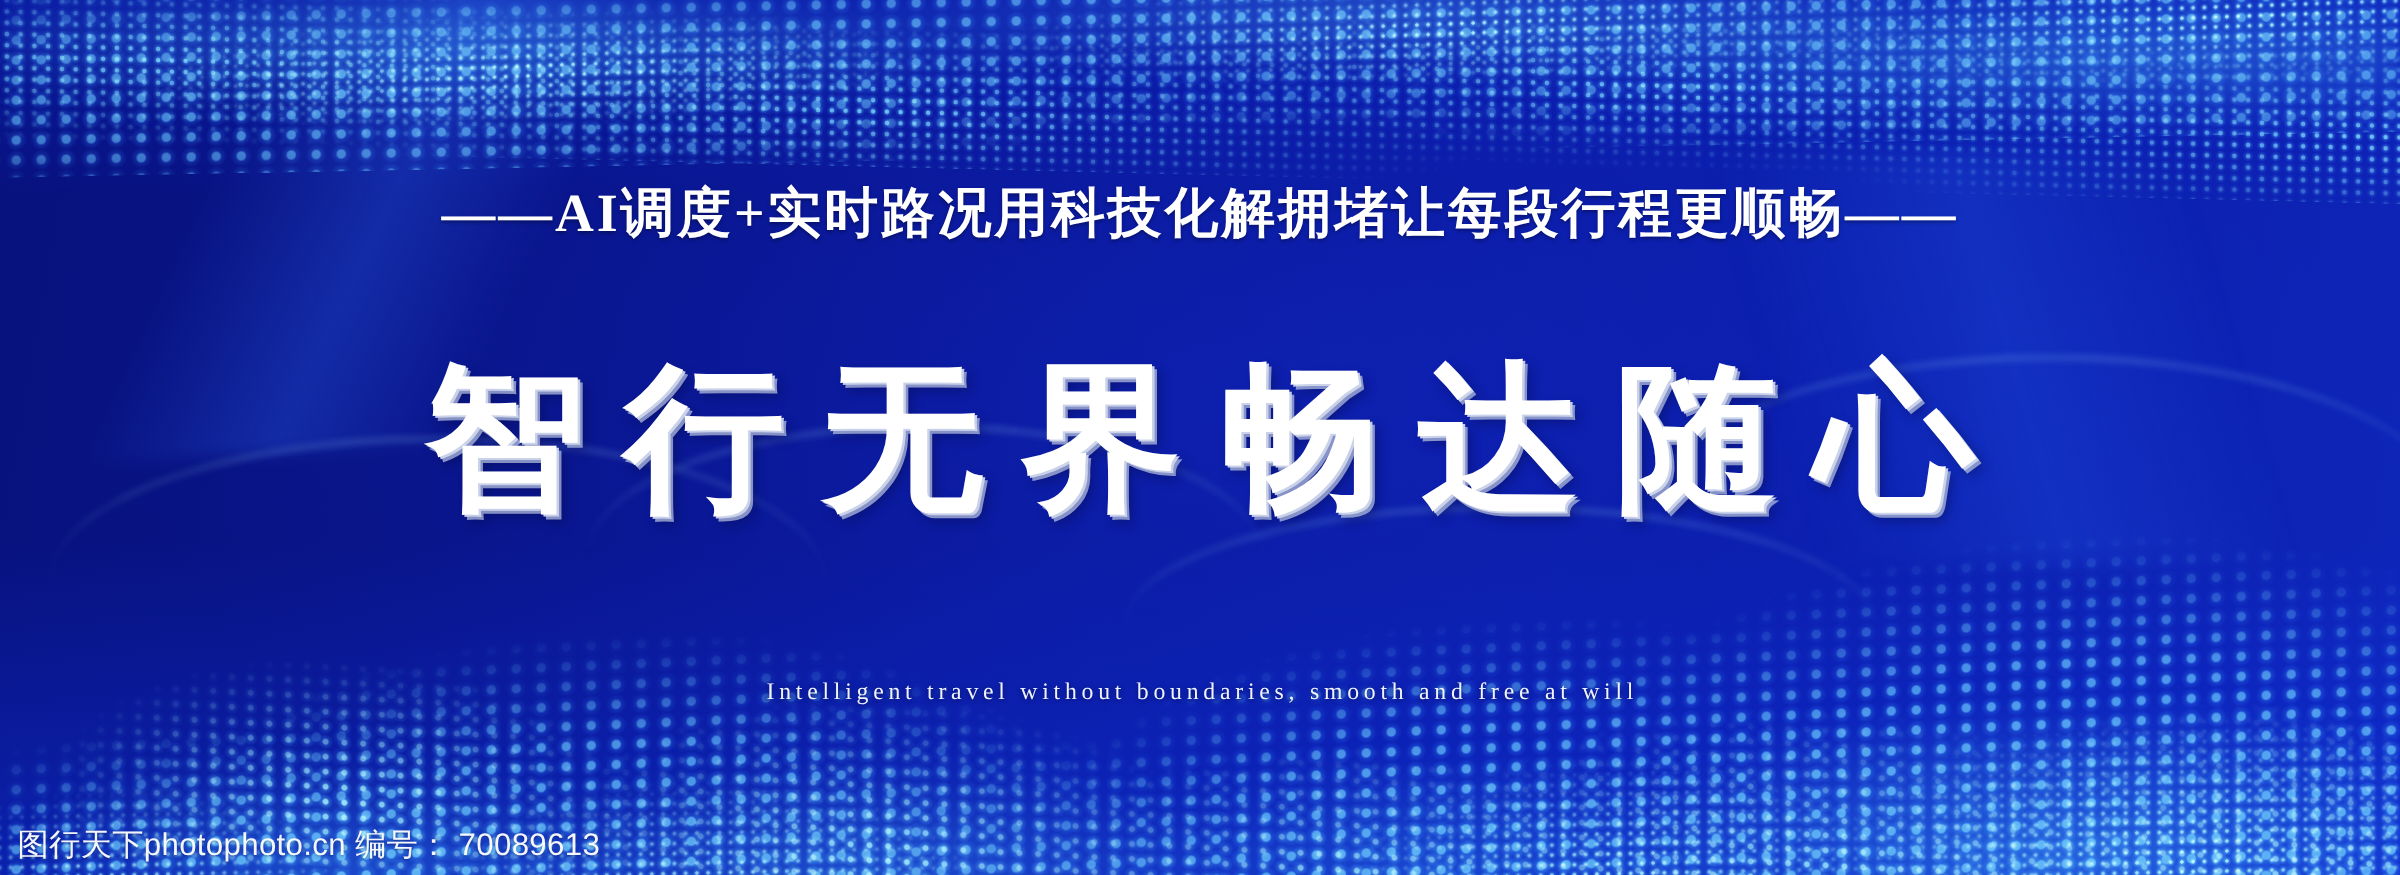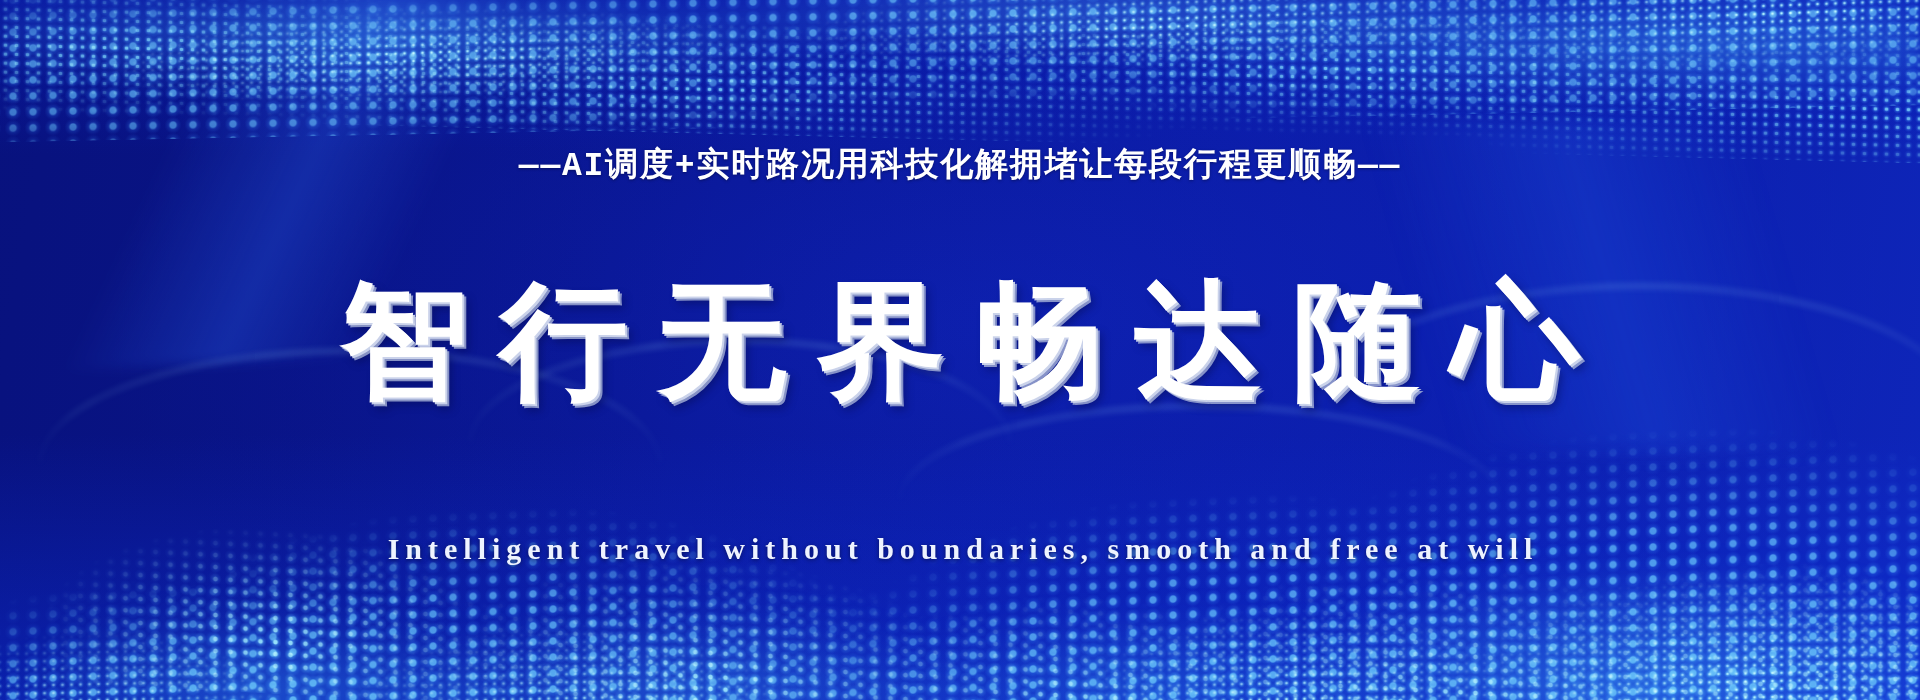--- a/index.html
+++ b/index.html
@@ -198,22 +198,22 @@
   
   .content{
     position:absolute; inset:0;
     display:flex; flex-direction:column; align-items:center;
     z-index:5;
   }
 
   .subtitle-cn{
     margin-top:150px;
     color:#ffffff;
-    font-family:Liberation Mono, monospace;
-    font-size:33px;
+    font-family:Liberation Serif, serif;
+    font-size:43px;
     font-weight:700;
     letter-spacing:.055em;
     white-space:nowrap;
     text-shadow:0 1px 3px rgba(0,0,0,.35);
     line-height:1;
   }
 
   .headline{
     color:#ffffff;
     font-family:"DejaVu Sans", sans-serif;
@@ -226,22 +226,22 @@
     text-shadow:
       2px 2px 0 rgba(206,214,236,.95),
       4px 4px 0 rgba(176,188,222,.75),
       6px 7px 9px rgba(4,10,70,.42);
   }
 
   .subtitle-en{
     margin-top:36px;
     color:#eef3ff;
     font-family:"Liberation Serif", serif;
-    font-size:30px;
-    font-weight:700;
+    font-size:19px;
+    font-weight:400;
     letter-spacing:.20em;
     text-indent:.20em;
     white-space:nowrap;
     text-shadow:0 1px 4px rgba(0,0,0,.45);
     line-height:1;
   }
 
   .watermark{
     position:absolute;
     left:14px; bottom:8px;
@@ -282,14 +282,15 @@
   <div class="crest" style="left:1320px;bottom:165px; width:640px; height:250px;"></div>
 
   <div class="content">
     <div class="subtitle-cn">——AI调度+实时路况用科技化解拥堵让每段行程更顺畅——</div>
 
     <h1 class="headline">智行无界畅达随心</h1>
 
     <div class="subtitle-en">Intelligent travel without boundaries, smooth and free at will</div>
   </div>
 
+  <div class="watermark">图行天下photophoto.cn 编号： 70089613</div>
 
 </div>
 
 </body></html>

